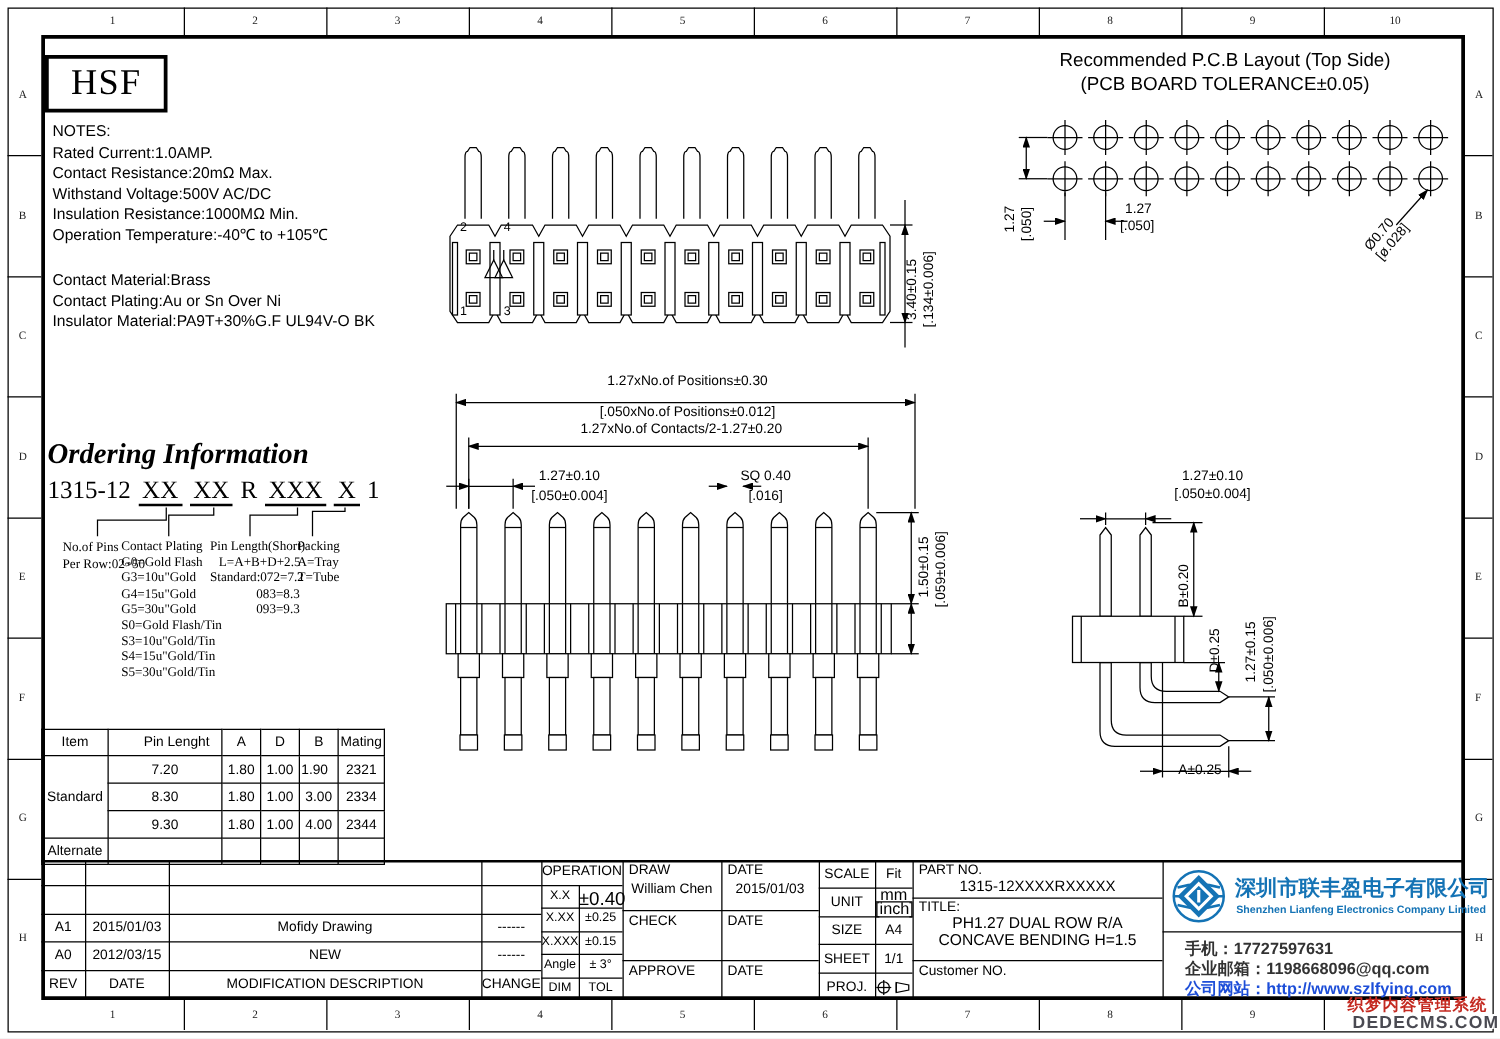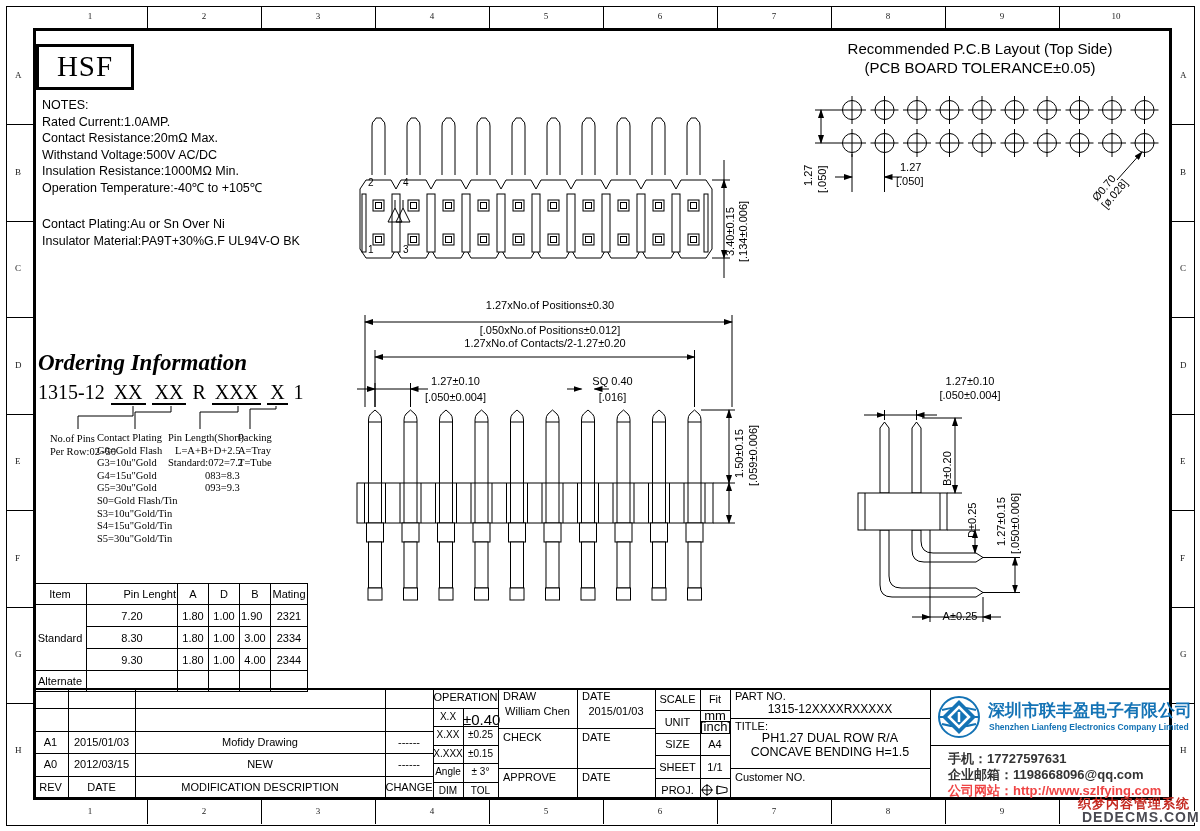--- a/index.html
+++ b/index.html
@@ -105,20 +105,21 @@
 
   <div class="abs" style="left:42px;top:97px;font-size:12.5px;line-height:16.5px;">
     <div>NOTES:</div>
     <div>Rated Current:1.0AMP.</div>
     <div>Contact Resistance:20mΩ Max.</div>
     <div>Withstand Voltage:500V AC/DC</div>
     <div>Insulation Resistance:1000MΩ Min.</div>
     <div>Operation Temperature:-40℃ to +105℃</div>
   </div>
   <div class="abs" style="left:42px;top:216px;font-size:12.5px;line-height:16.5px;">
+    <div>Contact Material:Brass</div>
     <div>Contact Plating:Au or Sn Over Ni</div>
     <div>Insulator Material:PA9T+30%G.F UL94V-O BK</div>
   </div>
 
   <div class="abs ctr" style="left:790px;top:40px;width:380px;font-size:15px;">Recommended P.C.B Layout (Top Side)</div>
   <div class="abs ctr" style="left:790px;top:59px;width:380px;font-size:15px;">(PCB BOARD TOLERANCE±0.05)</div>
   <svg style="left:795px;top:88px;" width="400" height="120" viewBox="0 0 400 120">
     <defs>
       <g id="hole" stroke="#000" fill="none">
         <circle r="9.5"></circle>
@@ -436,21 +437,21 @@
   <div class="abs ser" style="left:238px;top:432px;font-size:10.5px;line-height:12.6px;">
     <div>Packing</div>
     <div>A=Tray</div>
     <div>T=Tube</div>
   </div>
 
   <table style="position:absolute;left:33px;top:583px;border-collapse:collapse;font-size:11px;font-family:'Liberation Sans',sans-serif;">
     <tbody>
         <tr>
       <td style="border:1px solid #000;width:50px;height:18px;text-align:center;">Item</td>
-      <td style="border:1px solid #000;width:61px;text-align:right;padding-left:28px;">Pin Lenght</td>
+      <td style="border:1px solid #000;width:61px;text-align:left;padding-left:28px;">Pin Lenght</td>
       <td style="border:1px solid #000;width:28px;text-align:center;">A</td>
       <td style="border:1px solid #000;width:28px;text-align:center;">D</td>
       <td style="border:1px solid #000;width:28px;text-align:center;">B</td>
       <td style="border:1px solid #000;width:34px;text-align:center;">Mating</td>
     </tr>
     <tr>
       <td rowspan="3" style="border:1px solid #000;text-align:center;">Standard</td>
       <td style="border:1px solid #000;height:19px;text-align:center;">7.20</td>
       <td style="border:1px solid #000;text-align:center;">1.80</td>
       <td style="border:1px solid #000;text-align:center;">1.00</td>
@@ -590,18 +591,18 @@
         <path d="M6,30Q23,35 40,30"></path>
     </g>
     <polygon points="23,6 40,23 23,40 6,23" fill="#1473b5"></polygon>
     <polygon points="23,13 33,23 23,33 13,23" fill="none" stroke="#fff" stroke-width="2.5"></polygon>
     <line x1="23" y1="18" x2="23" y2="28" stroke="#fff" stroke-width="2.5"></line>
   </svg>
   <div class="cell" style="left:988px;top:699px;font-size:17px;font-weight:bold;color:#1473b5;">深圳市联丰盈电子有限公司</div>
   <div class="cell" style="left:989px;top:722px;font-size:8.5px;font-weight:bold;color:#1473b5;">Shenzhen Lianfeng Electronics Company Limited</div>
   <div class="cell" style="left:948px;top:750px;font-size:13px;font-weight:bold;color:#333;">手机：17727597631</div>
   <div class="cell" style="left:948px;top:766px;font-size:13px;font-weight:bold;color:#333;">企业邮箱：1198668096@qq.com</div>
-  <div class="cell" style="left:948px;top:782px;font-size:13px;font-weight:bold;color:#ef4444;">公司网站：http://www.szlfying.com</div>
+  <div class="cell" style="left:948px;top:782px;font-size:13px;font-weight:bold;color:#1d4ed8;">公司网站：http://www.szlfying.com</div>
 
   <div id="wm1">织梦内容管理系统</div>
   <div id="wm2">DEDECMS.COM</div>
 
 </div>
 
 </body></html>

